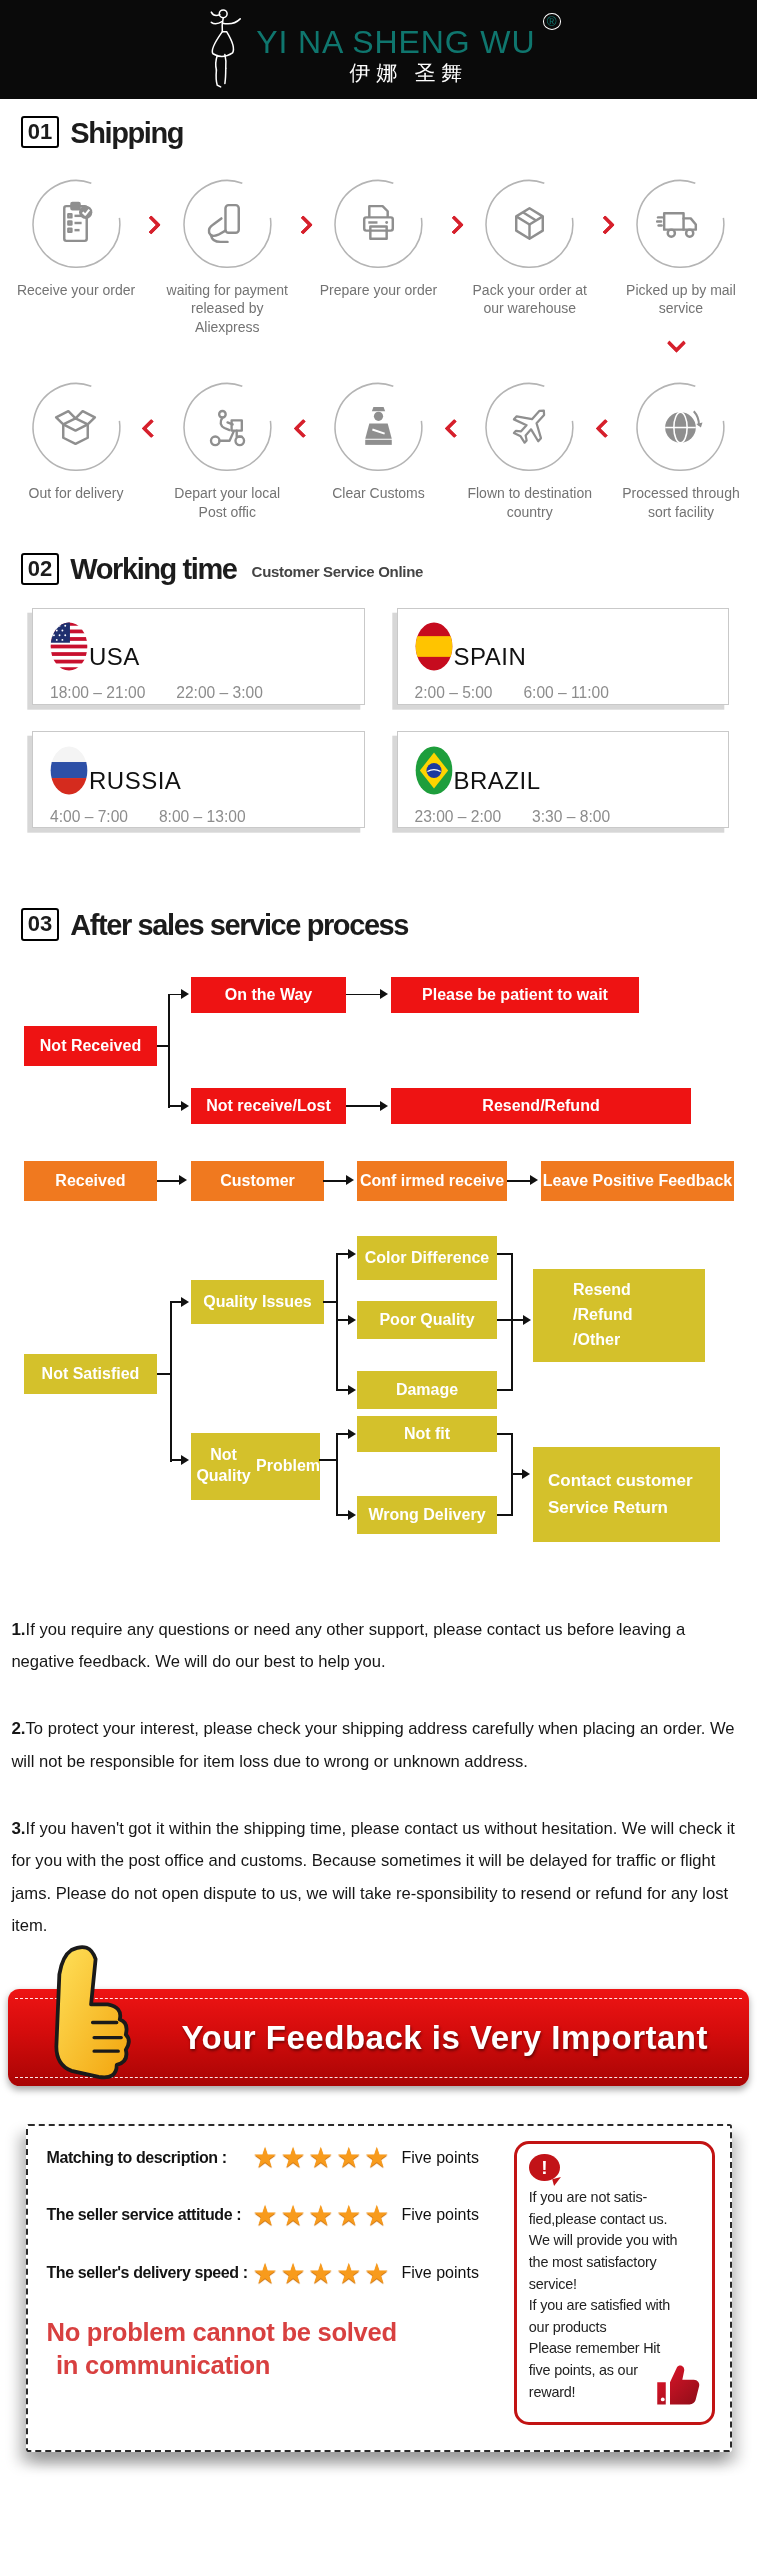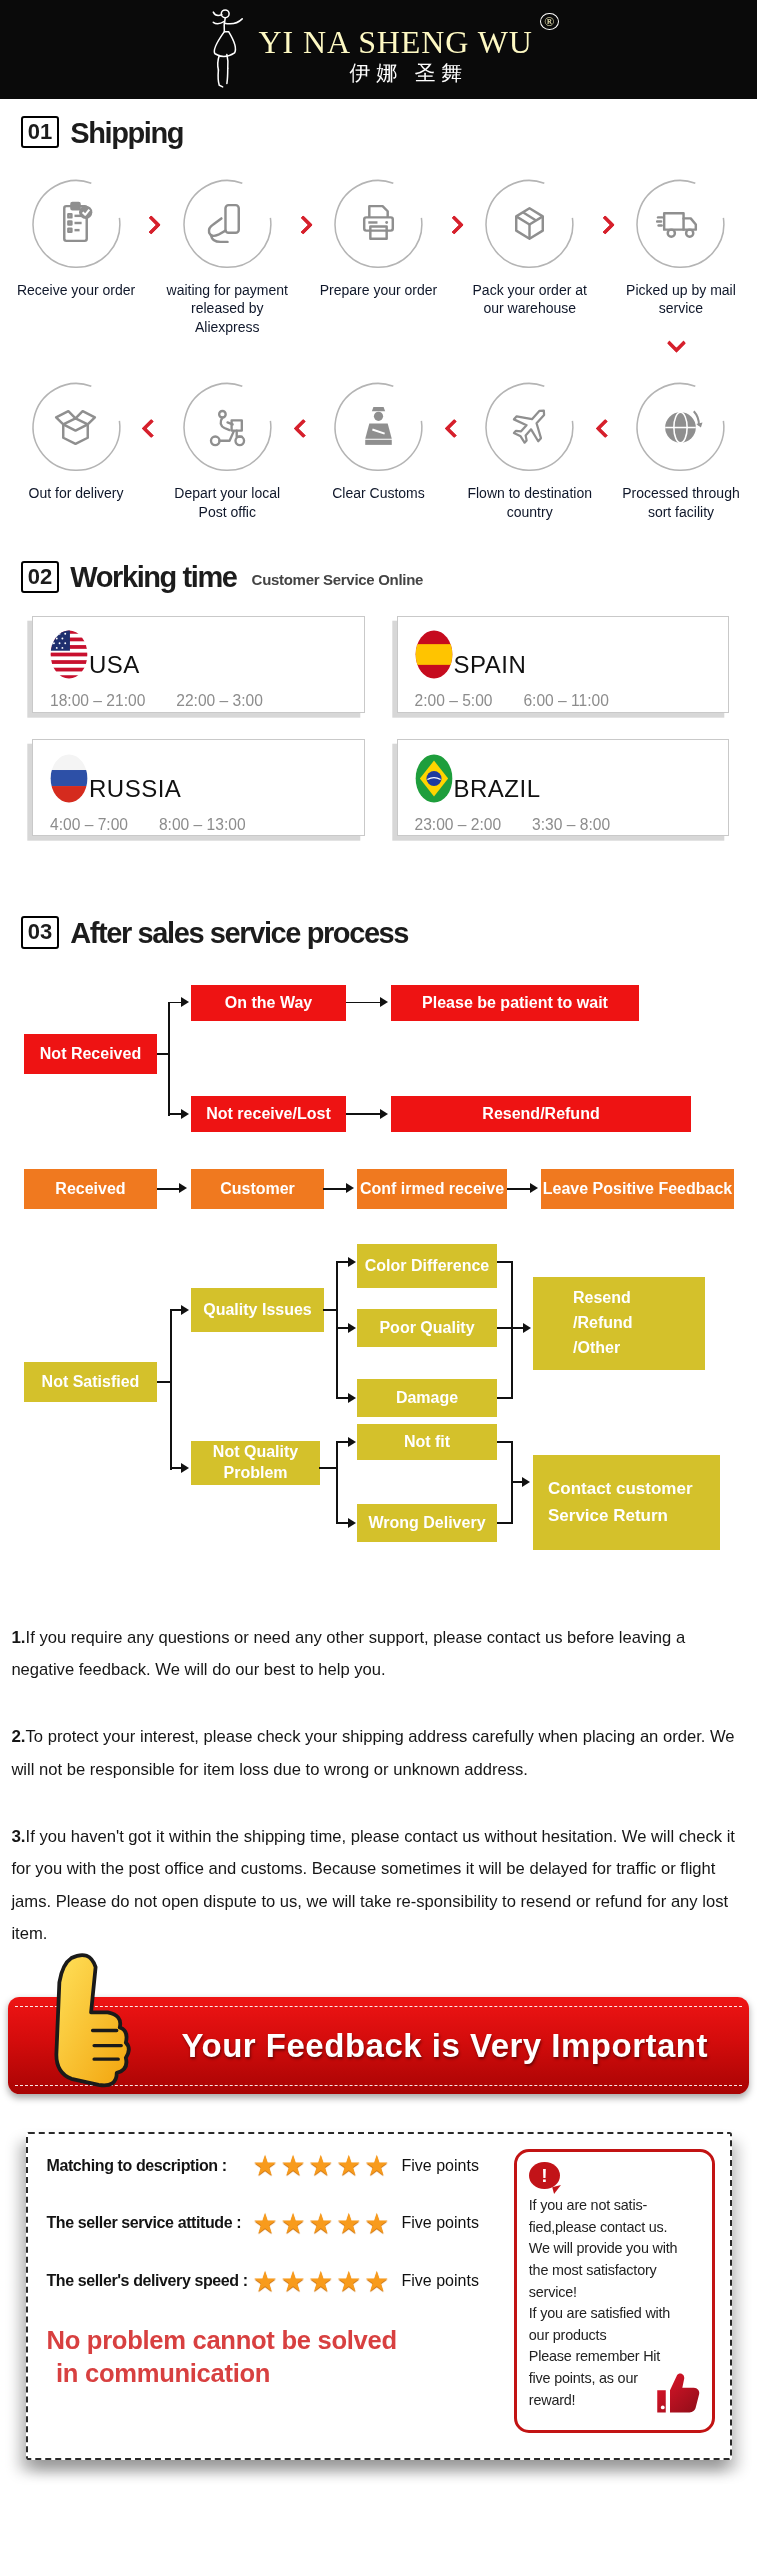--- a/index.html
+++ b/index.html
@@ -1,37 +1,37 @@
 <!DOCTYPE html>
 <html style="font-size:15px"><head>
 <meta charset="utf-8">
 <style>
   html,body{margin:0;padding:0;background:#fff;}
   body{width:757px;font-family:"Liberation Sans",sans-serif;color:#1c1c1c;}
 
   
   .hdr{height:99px;background:#0a0a0a;display:flex;align-items:center;justify-content:center;gap:9.5px;}
   .hdr .brandcol{display:flex;flex-direction:column;align-items:center;line-height:1.1;}
-  .brandline{color:#fef9c3;font-family:Liberation Serif, serif;font-size:32px;letter-spacing:0.9px;white-space:nowrap;}
+  .brandline{color:#0f766e;font-family:Liberation Sans, sans-serif;font-size:32px;letter-spacing:0.9px;white-space:nowrap;}
   .brandline sup{font-size:13.3px;vertical-align:26.5px;border:1.4px solid #fff;border-radius:50%;padding:0 2.8px;margin-left:7.6px;}
   .brandcn{color:#fff;font-size:21px;letter-spacing:5.7px;margin-top:1.9px;}
 
   
   .sec-head{display:flex;align-items:flex-end;margin:17px 0 0 21px;}
   .sec-num{border:2.8px solid #000;border-radius:3px;font-weight:700;font-size:22px;padding:0.9px 4.7px;line-height:1.2;}
   .sec-title{font-weight:700;font-size:29px;letter-spacing:-1.4px;margin-left:11.4px;line-height:1.05;}
   .sec-sub{font-weight:700;font-size:15px;color:#444;margin:0 0 4.7px 15px;letter-spacing:-0.3px;}
 
   
   .ship-row{display:flex;justify-content:space-between;margin:24.6px 7.6px 0 7.6px;}
   .ship-step{width:140px;text-align:center;}
   .arcbox{width:99px;height:99px;margin:0 auto;position:relative;}
   .arcbox svg.arc{position:absolute;left:0;top:0;}
   .arcbox svg.ic{position:absolute;left:24.6px;top:26.5px;}
-  .ship-label{font-size:14px;color:#0f172a;line-height:1.3;margin-top:9.5px;}
+  .ship-label{font-size:14px;color:#737373;line-height:1.3;margin-top:9.5px;}
   .chev{display:inline-block;width:10.4px;height:10.4px;border-top:4.3px solid #d6202c;border-right:4.3px solid #d6202c;border-radius:1.9px;}
   .chev.r{transform:rotate(45deg);}
   .chev.l{transform:rotate(-135deg);}
   .chev.d{transform:rotate(135deg);}
   .chev-wrap{margin-top:45px;}
   .down-row{height:40px;text-align:right;padding-right:74px;}
 
   
   .wt-grid{display:grid;grid-template-columns:1fr 1fr;gap:26.5px 32px;margin:23px 28px 0 32px;}
   .wt-box{border:0.9px solid #c9c9c9;background:#fff;height:97px;box-shadow:-4.7px 4.7px 0 rgba(110,110,110,0.28);padding:13.3px 0 0 17px;box-sizing:border-box;}
@@ -297,21 +297,21 @@
         <ellipse cx="24" cy="25" rx="6.5" ry="15" fill="none" stroke="#fff" stroke-width="1.5"></ellipse>
         <line x1="9" y1="25" x2="39" y2="25" stroke="#fff" stroke-width="1.5"></line>
         <path d="M37 9 a19 19 0 0 1 5 14" fill="none" stroke="#8f8f8f" stroke-width="2"></path>
         <polygon points="44,25 39.5,21.5 45.5,20" fill="#8f8f8f"></polygon>
       </svg>
     </div>
     <div class="ship-label">Processed through sort facility</div>
   </div>
 </div>
 
-<div class="sec-head" style="margin-top:40px;">
+<div class="sec-head" style="margin-top:32px;">
   <span class="sec-num">02</span>
   <span class="sec-title">Working time</span>
   <span class="sec-sub">Customer Service Online</span>
 </div>
 
 <div class="wt-grid">
   <div class="wt-box">
     <div class="wt-top">
       <svg width="38" height="49" viewBox="0 0 40 52">
         <clipPath id="fc-usa">
@@ -449,21 +449,21 @@
   <div class="fbox" style="left:0;top:125px;width:133px;height:40px;">Not Satisfied</div>
   <div class="fbox" style="left:167px;top:51px;width:133px;height:44px;">Quality Issues</div>
   <div class="fbox" style="left:333px;top:7.6px;width:140px;height:44px;">Color Difference</div>
   <div class="fbox" style="left:333px;top:72px;width:140px;height:38px;">Poor Quality</div>
   <div class="fbox" style="left:333px;top:142px;width:140px;height:38px;">Damage</div>
   <div class="fbox col-left" style="left:509px;top:40px;width:172px;height:93px;padding-left:40px;box-sizing:border-box;line-height:1.55;">
     <div>Resend</div>
     <div>/Refund</div>
     <div>/Other</div>
   </div>
-  <div class="fbox" style="left:167px;top:204px;width:129px;height:44px;flex-direction:column;line-height:1.3;">
+  <div class="fbox" style="left:167px;top:204px;width:129px;height:67px;flex-direction:row;line-height:1.3;">
     <div>Not Quality</div>
     <div>Problem</div>
   </div>
   <div class="fbox" style="left:333px;top:187px;width:140px;height:36px;">Not fit</div>
   <div class="fbox" style="left:333px;top:267px;width:140px;height:38px;">Wrong Delivery</div>
   <div class="fbox col-left" style="left:509px;top:218px;width:187px;height:95px;padding-left:15px;box-sizing:border-box;font-size:17px;line-height:1.6;">
     <div>Contact customer</div>
     <div>Service Return</div>
   </div>
 

